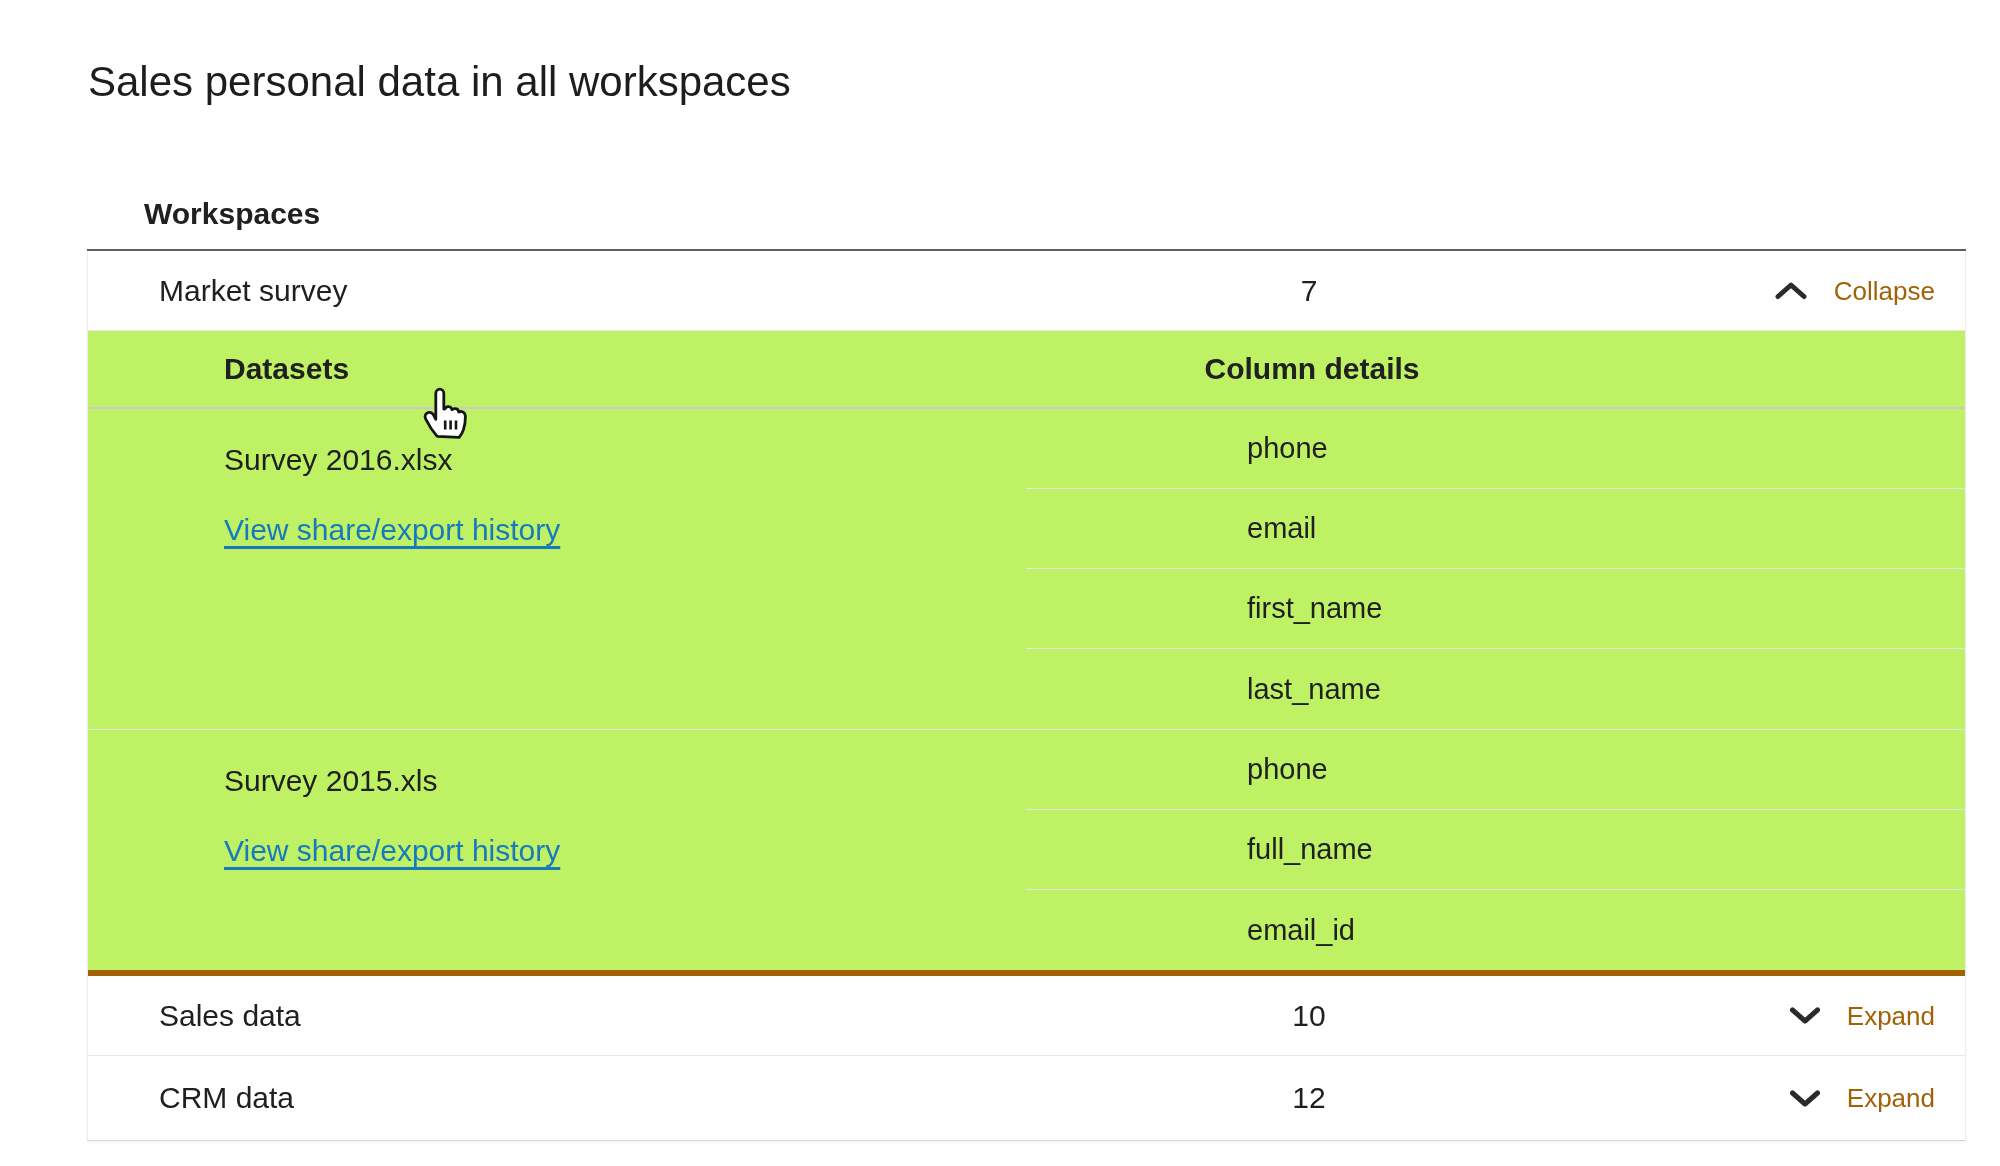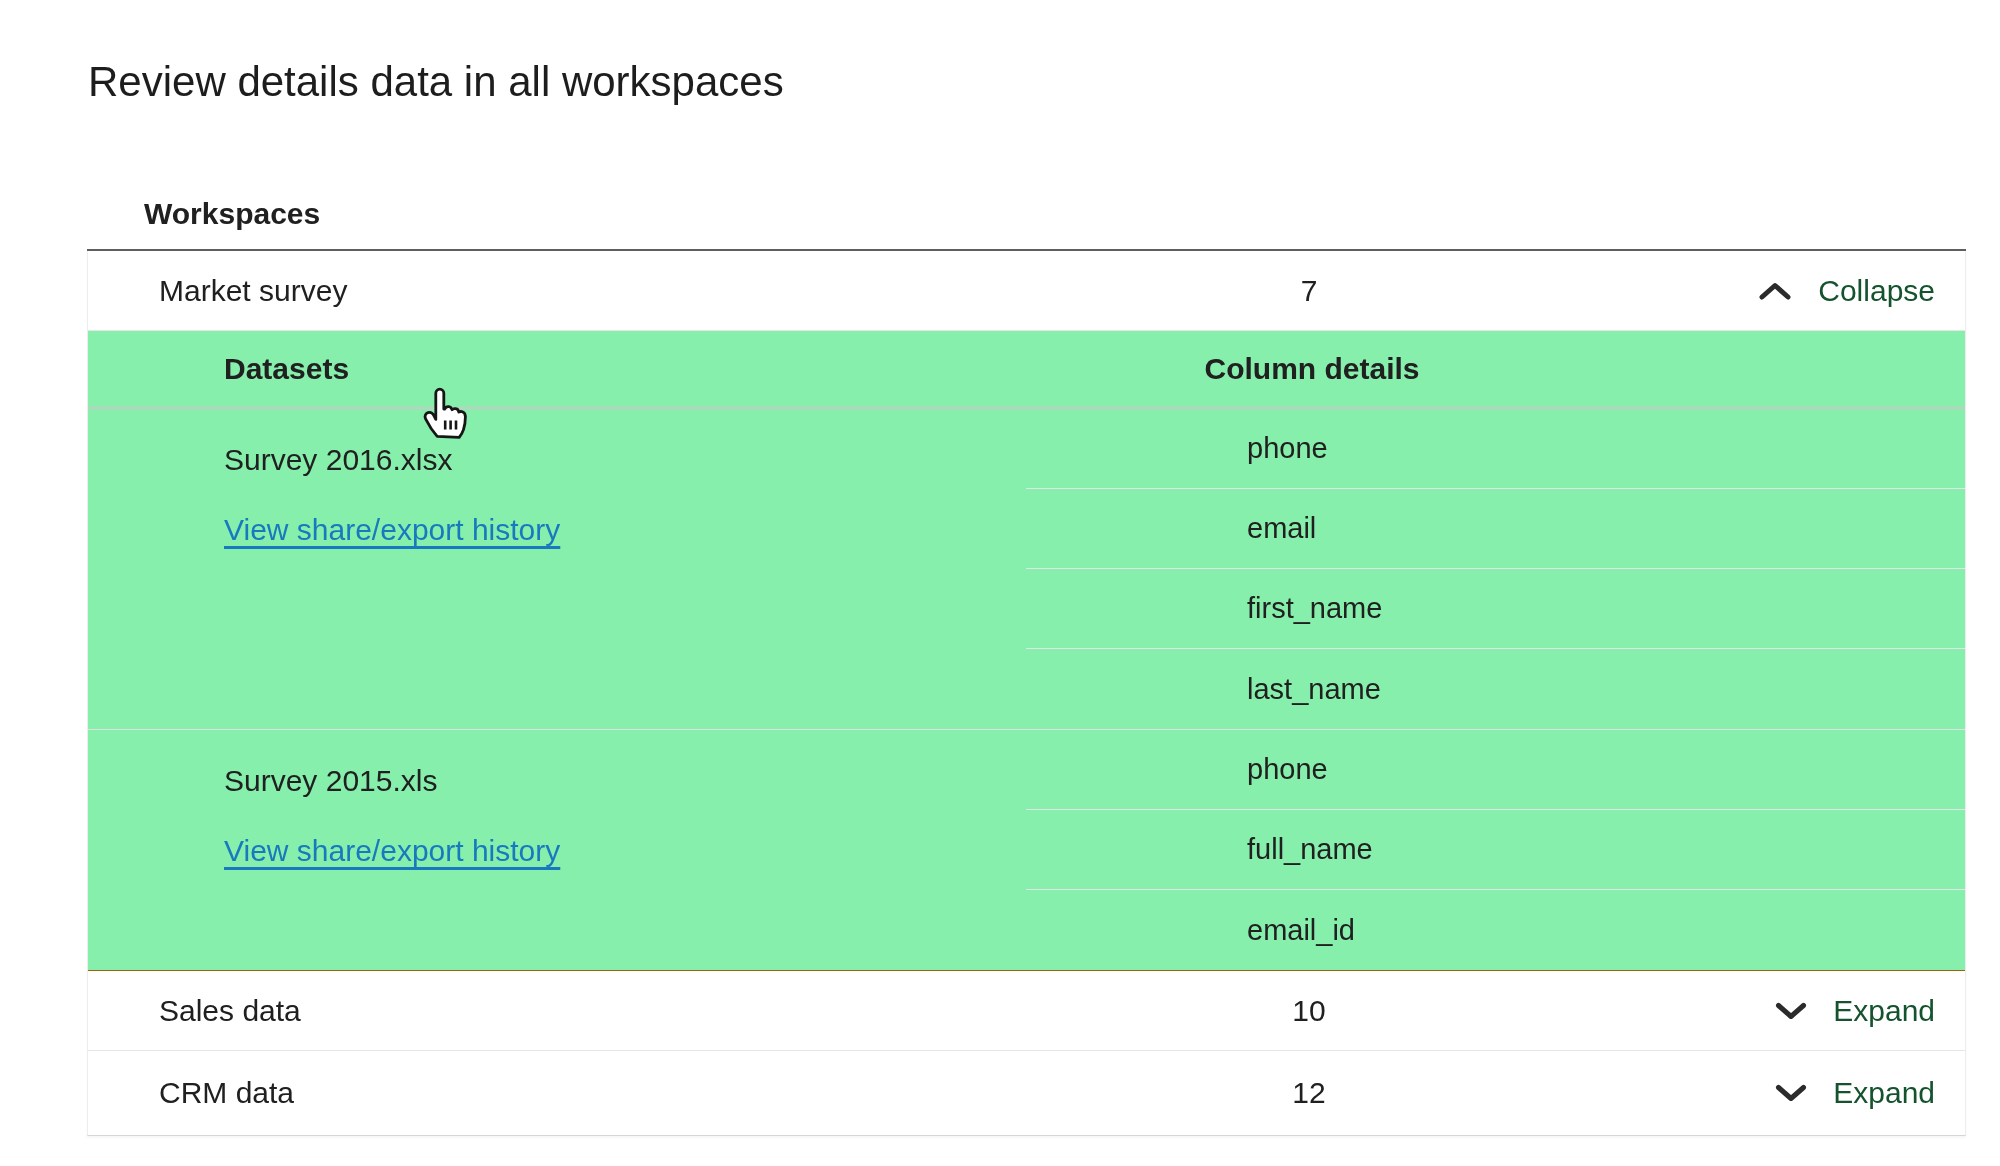--- a/index.html
+++ b/index.html
@@ -31,24 +31,24 @@
   .row-main { position:relative; height:80px; background:#ffffff; }
   .row-main.bordered { border-bottom:1px solid #e6e6e6; }
   .row-main .name { position:absolute; left:71px; top:50%; transform:translateY(-50%); font-size:30px; white-space:nowrap; }
   .row-main .count { position:absolute; left:1221px; top:50%; transform:translate(-50%,-50%); font-size:30px; }
   .toggle {
     position:absolute; right:30px; top:50%; transform:translateY(-50%);
     display:flex; align-items:center; gap:26px;
     background:none; border:none; padding:0; cursor:pointer;
     font-family:inherit;
   }
-  .toggle .lbl { font-size:30px; color:#14532d;text-align:center; }
+  .toggle .lbl { font-size:26px; color:#a16207;text-align:center; }
   .chev { display:block; }
 
-  .expanded { background:#86efac; border-bottom:1px solid #a16207; }
+  .expanded { background:#bef264; border-bottom:6px solid #a16207; }
   .subhead { position:relative; height:78px; border-bottom:2px solid #c9c9c9; }
   .subhead .ds { position:absolute; left:136px; top:50%; transform:translateY(-50%); font-size:30px; font-weight:700; }
   .subhead .cd { position:absolute; left:1224px; top:50%; transform:translate(-50%,-50%); font-size:30px; font-weight:700; white-space:nowrap; }
 
   .group { position:relative; }
   .group.bordered { border-bottom:1px solid #e0e0e0; }
   .group .left { position:absolute; left:136px; top:34px; }
   .group .dsname { font-size:30px; white-space:nowrap; }
   .group .link {
     display:inline-block; margin-top:36px; font-size:30px;
@@ -63,21 +63,21 @@
   }
   .detailrow:last-child { border-bottom:none; }
 
   .cursor { position:absolute; left:418px; top:384px; pointer-events:none; }
 </style>
 </head>
 <body>
 
 <main>
 
-  <h1 class="page-title">Review details data in all workspaces</h1>
+  <h1 class="page-title">Sales personal data in all workspaces</h1>
 
   <section class="table">
 
     <div class="thead">
       <span class="th ws">Workspaces</span>
     </div>
 
     <div class="tbody">
 
       <div class="row-main bordered">

